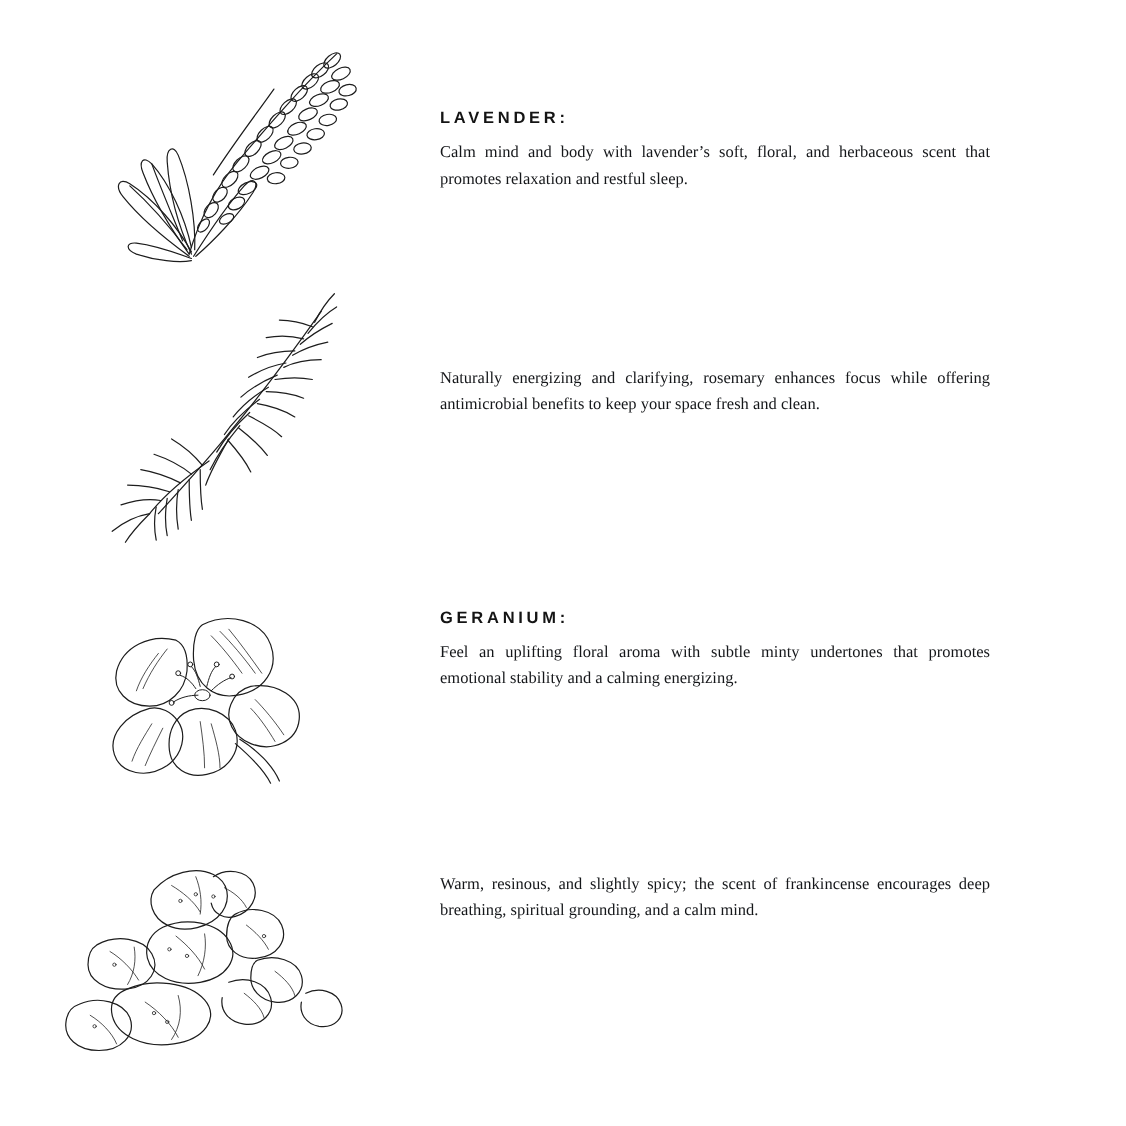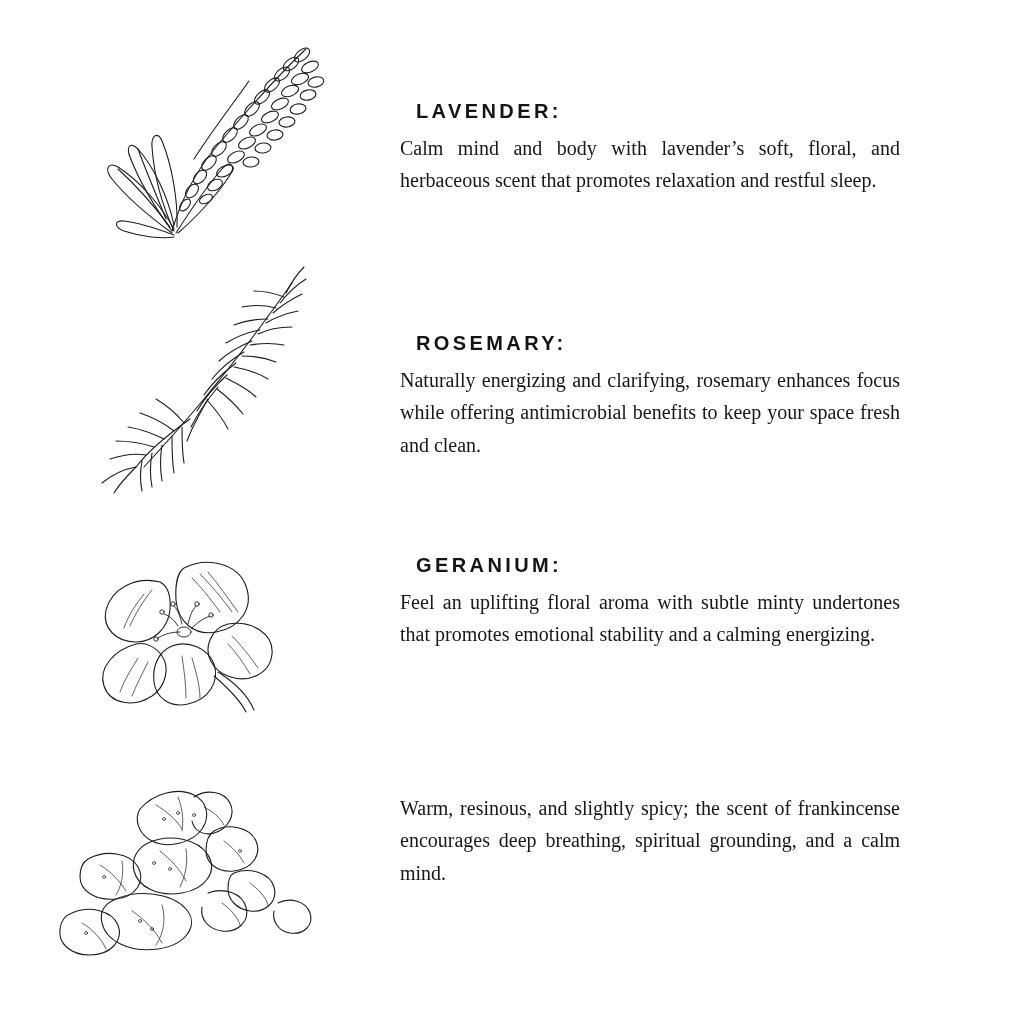--- a/index.html
+++ b/index.html
@@ -44,30 +44,30 @@
   }
   .art-cell svg {
     display: block;
   }
   .text-cell {
     width: 520px;
     padding-top: 56px;
   }
   .ing-title {
     font-family: "Liberation Sans", sans-serif;
-    font-size: 20px;
+    font-size: 15px;
     font-weight: 700;
     letter-spacing: 3.4px;
     color: #141414;
-    margin: 0 0 10px 16px;
+    margin: 0 0 10px 0;
     line-height: 1.1;
   }
   .ing-desc {
     font-family: "Liberation Serif", serif;
-    font-size: 20px;
+    font-size: 15px;
     line-height: 1.62;
     color: #15171a;
     margin: 0;
     text-align: justify;
     text-justify: inter-word;
     max-width: 500px;
   }
   
   .row-lavender .text-cell { padding-top: 62px; }
   .row-rosemary .text-cell { padding-top: 62px; }
@@ -186,21 +186,20 @@
             <path d="M132 175 C132 188 132 200 134 212"></path>
             <path d="M122 184 C120 196 120 208 122 220"></path>
             <path d="M112 192 C110 204 110 216 112 226"></path>
             <path d="M102 200 C100 210 100 220 102 230"></path>
           </g>
           <path d="M96 206 C88 214 80 222 74 232"></path>
           <path d="M96 206 C84 208 72 214 62 222"></path>
         </svg>
       </div>
       <div class="text-cell">
-        <p class="ing-title">ROSEMARY:</p>
         <p class="ing-desc">Naturally energizing and clarifying, rosemary enhances focus while offering antimicrobial benefits to keep your space fresh and clean.</p>
       </div>
     </div>
 
     <div class="ingredient-row row-geranium">
       <div class="art-cell">
         <svg width="300" height="220" viewBox="0 0 300 220" fill="none" stroke="#1d1d1d" stroke-width="1.1" stroke-linecap="round" stroke-linejoin="round">
 
           <path d="M128 66 C104 60 80 72 74 94 C70 112 84 126 104 126 C122 126 136 112 138 94 C139 80 136 70 128 66 Z"></path>
 

